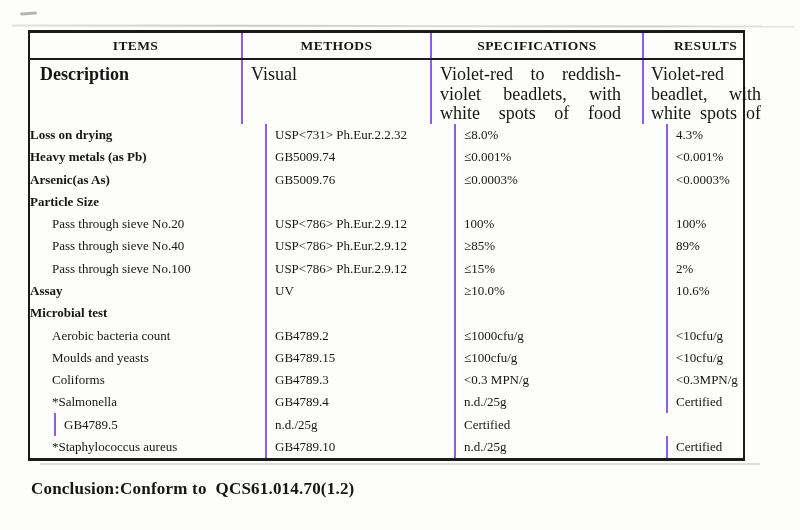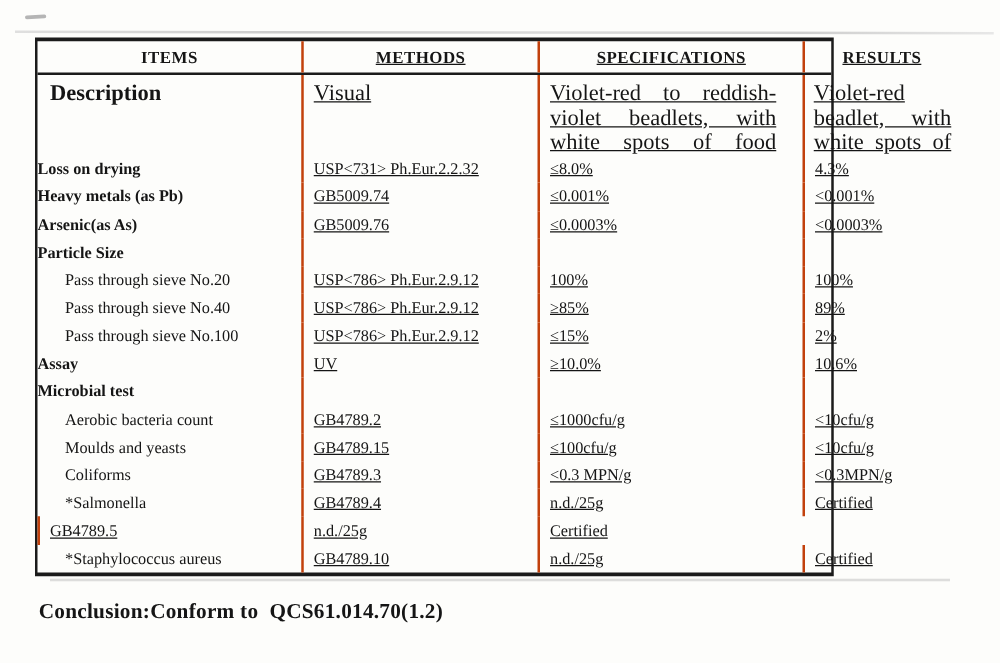--- a/index.html
+++ b/index.html
@@ -10,28 +10,28 @@
     color:#151515;
   }
   
   .artifact{position:absolute;pointer-events:none;}
   .a1{left:20px;top:12px;width:17px;height:3px;background:#b5b5b5;border-radius:2px;transform:rotate(-4deg);}
   .a2{left:12px;top:25px;width:783px;height:2px;background:linear-gradient(90deg,#d8d8d8,#bdbdbd 30%,#d2d2d2 55%,#c2c2c2 80%,#e2e2e2);opacity:.8;transform:rotate(.08deg);}
   .a3{left:40px;top:463px;width:720px;height:2px;background:#cfcfcf;opacity:.7;}
 
   
   .doc-table{
-    position:absolute;left:28px;top:30px;width:639px;
+    position:absolute;left:28px;top:30px;width:717px;
     box-sizing:border-box;
     border:2px solid #1b1b1b;border-top-width:3px;border-bottom-width:3px;
     background:#fdfdfb;
   }
   .trow{display:grid;grid-template-columns:211px 189px 212px 125px;}
   .cell{box-sizing:border-box;overflow:hidden;}
-  .cell.c2,.cell.c3,.cell.c4{border-left:2px solid #c2410c;text-decoration:underline;}
+  .cell.c2,.cell.c3,.cell.c4{border-left:2px solid #8b5cf6;}
 
   
   .thead{height:25px;border-bottom:2px solid #1b1b1b;}
   .thead .cell{
     display:flex;align-items:center;justify-content:center;
     font-weight:bold;font-size:13.5px;letter-spacing:.4px;
   }
 
   
   .tdesc{height:64px;}
@@ -39,21 +39,21 @@
   .tdesc .c1{padding-left:10px;font-weight:bold;}
   .tdesc .c2{padding-left:8px;}
   .tdesc .c3{padding-left:8px;padding-right:21px;text-align:justify;}
   .tdesc .c4{padding-left:7px;padding-right:6px;text-align:justify;}
 
   
   .tr{height:22.27px;}
   .tr .cell{display:flex;align-items:center;font-size:13px;line-height:14px;}
   .tr .c1{padding-left:0;font-weight:bold;}
   .tr.sub .c1{padding-left:22px;font-weight:normal;}
-  .tr .c2,.tr .c3,.tr .c4{padding-left:8px;}
+  .tr .c2,.tr .c3,.tr .c4{padding-left:8px;margin-left:24px;}
 
   
   .conclusion{
     position:absolute;left:31px;top:479px;
     font-weight:bold;font-size:17px;letter-spacing:.2px;
     white-space:pre-wrap;
   }
 </style>
 </head>
 <body>

